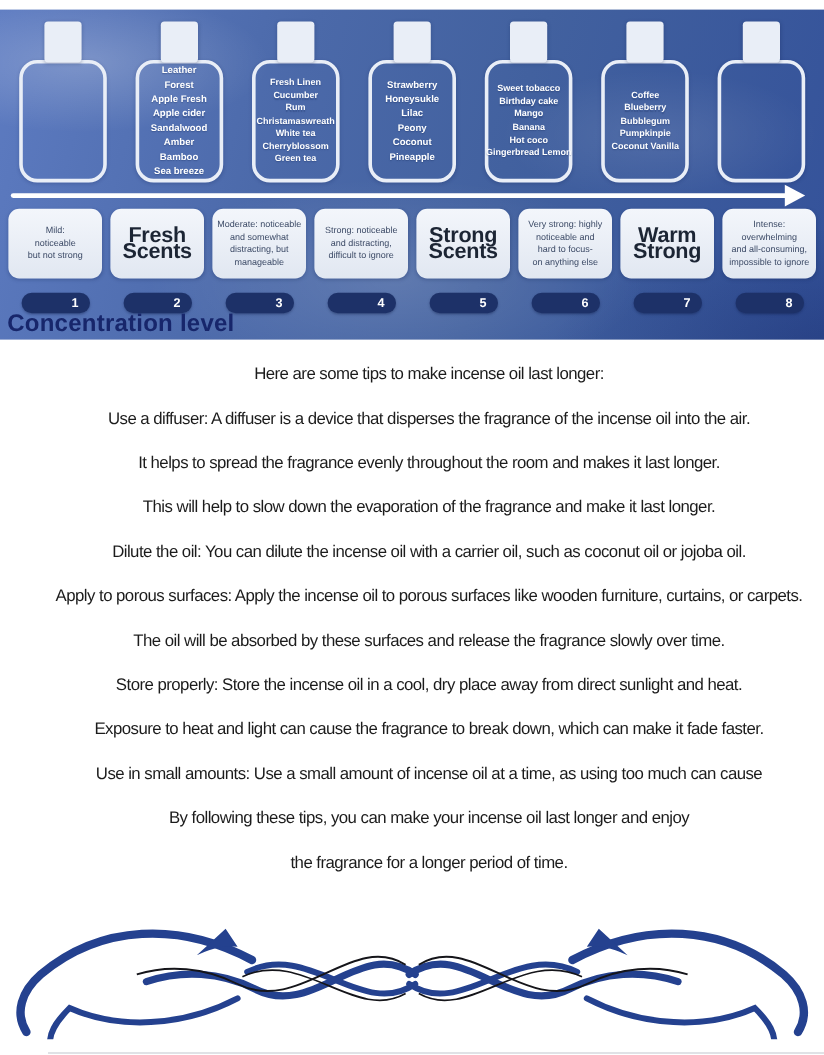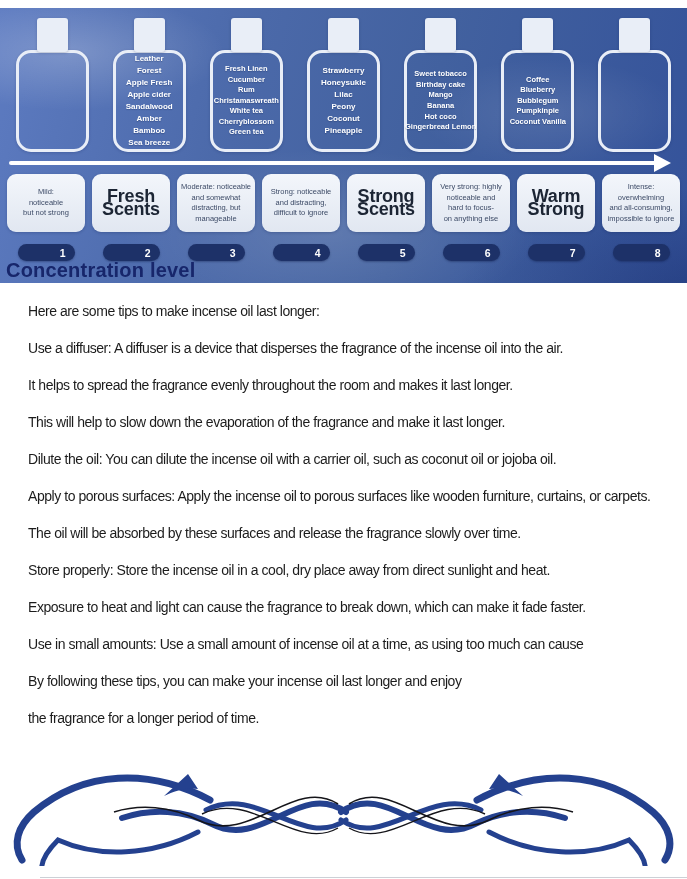--- a/index.html
+++ b/index.html
@@ -10,21 +10,21 @@
   
   .panel {
     position:absolute; top:8px; left:0; width:687px; height:275px;
     background:
       radial-gradient(ellipse 240px 90px at 10% 16%, rgba(255,255,255,.22), transparent 65%),
       radial-gradient(ellipse 320px 130px at 48% 82%, rgba(255,255,255,.14), transparent 65%),
       radial-gradient(ellipse 220px 90px at 80% 38%, rgba(255,255,255,.10), transparent 60%),
       radial-gradient(ellipse 340px 150px at 102% 105%, rgba(8,22,80,.30), transparent 72%),
       linear-gradient(105deg,#5d7bc1 0%, #4b69a9 35%, #42619f 60%, #34529a 100%);
   }
-  .bottles-row { position:absolute; top:10px; left:0; right:0; display:flex; gap:7px; padding:0 7px; }
+  .bottles-row { position:absolute; top:10px; left:0; right:0; display:flex; gap:7px; padding:0 7px;justify-content:flex-end; }
   .bottle { flex:1; display:flex; flex-direction:column; align-items:center; }
   .cap { width:31px; height:34px; background:#e9eef7; border-radius:3px; position:relative; z-index:2;
          box-shadow:0 1px 3px rgba(15,30,80,.25); }
   .bbody { width:73px; height:102px; margin-top:-2px; border:3px solid #e9eef7; border-radius:15px;
            display:flex; flex-direction:column; justify-content:center; align-items:center;
            box-shadow:0 1px 3px rgba(15,30,80,.2); }
   .scent { color:#fff; font-weight:bold; font-size:8px; line-height:12px; white-space:nowrap;
            text-shadow:0 1px 1px rgba(20,40,90,.35); }
   .dense .scent { font-size:7.5px; line-height:10.6px; }
 
@@ -43,21 +43,21 @@
   .pillcell { flex:1; display:flex; justify-content:center; }
   .pill { width:57px; height:17px; background:#1d3168; border-radius:9px;
           display:flex; align-items:center; justify-content:flex-end; padding-right:9px;
           box-shadow:0 1px 2px rgba(10,20,60,.35); }
   .pnum { color:#fff; font-size:10.5px; font-weight:bold; }
 
   .axis-label { position:absolute; top:251px; left:6px; font-size:20px; font-weight:bold;
                 color:#17266b; letter-spacing:0.2px; }
 
   
-  .tips { position:absolute; top:283px; left:0; width:687px; padding:20px 0 0 28px; }
+  .tips { position:absolute; top:283px; left:0; width:687px; padding:20px 0 0 28px;text-align:center; }
   .tip-line { font-size:14px; letter-spacing:-0.45px; color:#1c1c1c; line-height:17px;
               margin-bottom:20px; white-space:nowrap; }
 
   
   .flourish { position:absolute; top:762px; left:0; width:687px; height:104px; display:block; }
   .bottom-edge { position:absolute; bottom:1px; left:40px; right:0; height:1px; background:#ccd0d6; }
 </style>
 </head>
 <body>
 

